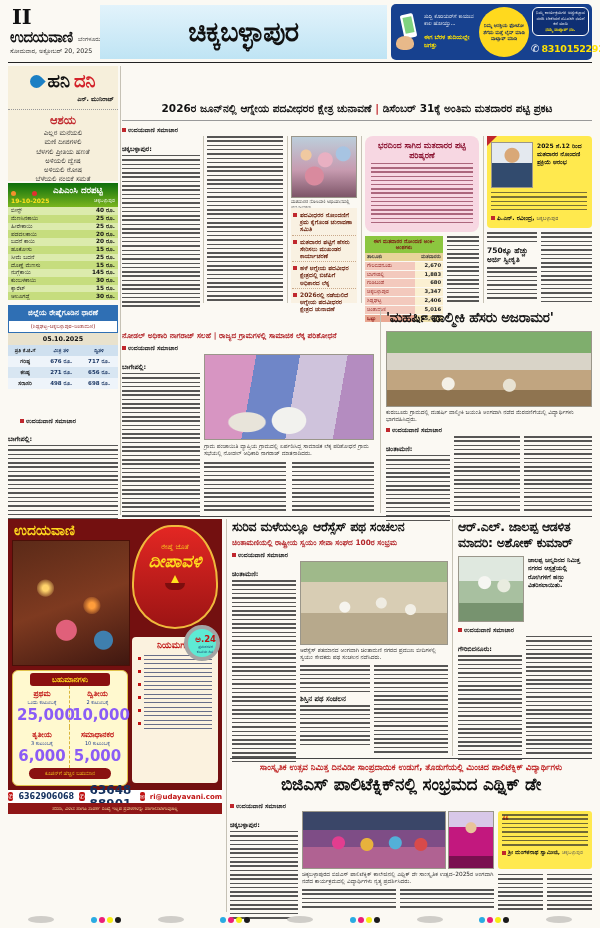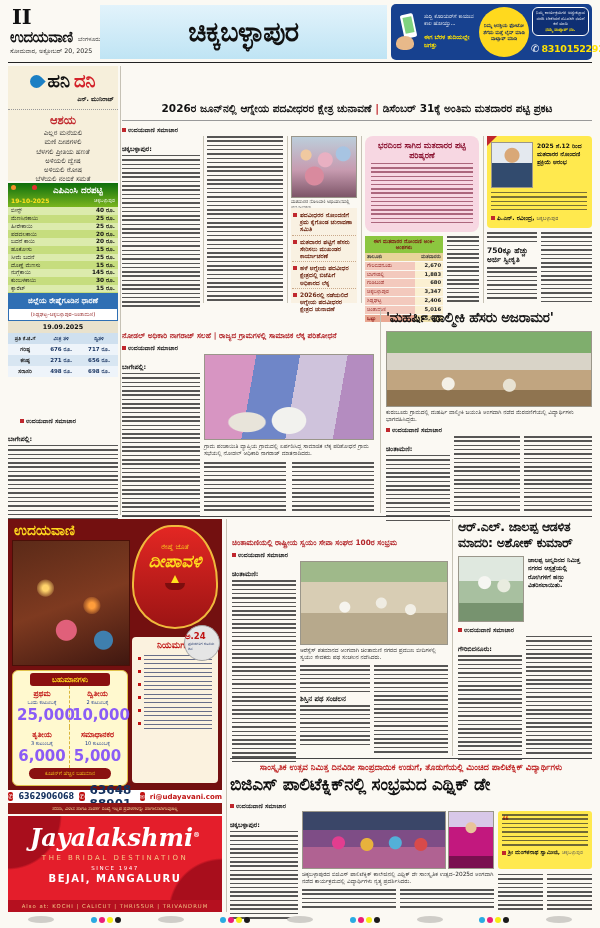--- a/index.html
+++ b/index.html
@@ -105,21 +105,21 @@
     <div style="display:flex;align-items:center;gap:4px;justify-content:center">
       <span style="width:13px;height:13px;background:#1b7fc4;border-radius:50% 0 50% 50%;transform:rotate(45deg);display:inline-block"></span>
       <b style="font-size:18px">ಹನಿ</b>
       <b style="font-size:18px;color:#d3222a">ದನಿ</b>
     </div>
     <div style="text-align:right;font-size:6.2px;font-weight:bold;margin-top:3px">ಎನ್. ಮುನಿರಾಜ್</div>
   </div>
 
   <div class="abs" style="left:8px;top:183px;width:110px;height:117px;display:flex;flex-direction:column">
     <div style="height:24px;background:linear-gradient(#0d6e0d,#7ab51d);color:#fff;padding:2px 3px;box-sizing:border-box">
-      <div style="display:flex;align-items:flex-start;gap:16px">
+      <div style="display:flex;align-items:flex-end;gap:16px">
         <span style="width:5px;height:5px;border-radius:50%;background:#f4902c;display:inline-block"></span>
         <span style="width:5px;height:5px;border-radius:50%;background:#e23030;display:inline-block"></span>
         <b style="font-size:8.6px">ಎಪಿಎಂಸಿ ದರಪಟ್ಟಿ</b>
       </div>
       <div style="display:flex;justify-content:space-between;margin-top:1px">
         <b style="font-size:6px;color:#ffe31e">19-10-2025</b>
         <span style="font-size:5px">ಚಿಕ್ಕಬಳ್ಳಾಪುರ</span>
       </div>
     </div>
     <div style="flex:1;display:flex;flex-direction:column">
@@ -167,24 +167,24 @@
           <span>ಕ್ಯಾರೆಟ್</span>
           <b>15 ರೂ.</b>
         </div>
       <div class="arow a-odd">
           <span>ಆಲೂಗಡ್ಡೆ</span>
           <b>30 ರೂ.</b>
         </div>
     </div>
   </div>
 
-  <div class="abs" style="left:8px;top:293px;width:110px">
+  <div class="abs" style="left:8px;top:305px;width:110px">
     <div style="background:#2f6fb4;color:#fff;font-size:7.3px;font-weight:bold;text-align:center;padding:3px 1px">ಜಿಲ್ಲೆಯ ರೇಷ್ಮೆಗೂಡಿನ ಧಾರಣೆ</div>
     <div style="background:#fff;color:#8a1010;font-size:5.2px;text-align:center;padding:2px 0;border:1px solid #2f6fb4">(ಶಿಡ್ಲಘಟ್ಟ–ಚಿಕ್ಕಬಳ್ಳಾಪುರ–ಚಿಂತಾಮಣಿ)</div>
-    <div style="background:#e9e2cd;font-size:6.4px;font-weight:bold;text-align:center;padding:2px 0">19.09.2025</div>
+    <div style="background:#e9e2cd;font-size:6.4px;font-weight:bold;text-align:center;padding:2px 0">05.10.2025</div>
     <div class="srow" style="background:#cfe0ef;font-size:5.1px">
       <span class="c0">ಪ್ರತಿ ಕೆ.ಜಿ.ಗೆ</span>
       <span class="c1">ಮಿಶ್ರ ತಳಿ</span>
       <span class="c2">ದ್ವಿತಳಿ</span>
     </div>
     <div class="srow" style="background:#eef4fa">
       <span class="c0">ಗರಿಷ್ಠ</span>
       <span class="c1">676 ರೂ.</span>
       <span class="c2">717 ರೂ.</span>
     </div>
@@ -361,21 +361,21 @@
         </div>
       <div class="rule-item">
           <span class="sq"></span>
           <span class="ln sim-navy"></span>
         </div>
       <div class="rule-item">
           <span class="sq"></span>
           <span class="ln sim-navy"></span>
         </div>
     </div>
-    <div class="abs" style="left:176px;top:106px;width:36px;height:36px;background:#e5e5e5;border:1px solid #a3a3a3;border-radius:50%;box-sizing:border-box;text-align:left;padding-top:5px;z-index:3">
+    <div class="abs" style="left:176px;top:106px;width:36px;height:36px;background:#5eead4;border:4px solid #a3a3a3;border-radius:50%;box-sizing:border-box;text-align:right;padding-top:5px;z-index:3">
       <div style="font-size:8.5px;font-weight:bold;color:#c01313">ಅ.24</div>
       <div style="font-size:3.8px;color:#10275e;line-height:1.25;padding:0 3px">ಪ್ರವೇಶಗಳಿಗೆ ಕೊನೆಯ ದಿನ</div>
     </div>
     <div class="abs" style="left:4px;top:151px;width:116px;height:116px;background:#fff9cf;border:1px solid #e0c24a;border-radius:6px;box-sizing:border-box;padding:2px;text-align:center">
       <div style="width:80px;margin:0 auto;background:#8a1010;color:#ffd91e;font-size:7.3px;font-weight:bold;border-radius:3px;padding:2px 0">ಬಹುಮಾನಗಳು</div>
       <div style="display:flex;flex-wrap:wrap">
         <div class="pcell" style="border-right:1px dashed #d9b53a">
           <div class="rank">ಪ್ರಥಮ</div>
           <div class="note">ಒಂದು ಕುಟುಂಬಕ್ಕೆ</div>
           <div class="amt">25,000</div>
@@ -403,30 +403,24 @@
   <div class="abs" style="left:8px;top:790px;width:214px;height:13px;background:#fff;display:flex;align-items:center;justify-content:center;gap:5px">
     <span style="width:9px;height:9px;background:#c01313;border-radius:2px;color:#fff;font-size:6.5px;display:flex;align-items:center;justify-content:center">✆</span>
     <b style="font-size:8px;color:#14305e">6362906068</b>
     <span style="width:9px;height:9px;background:#c01313;border-radius:2px;color:#fff;font-size:6.5px;display:flex;align-items:center;justify-content:center">✆</span>
     <b style="font-size:12px;color:#14305e">63648 88901</b>
     <span style="width:9px;height:9px;background:#c01313;border-radius:2px;color:#fff;font-size:6px;display:flex;align-items:center;justify-content:center">✉</span>
     <b style="font-size:7px;color:#c01313">ri@udayavani.com</b>
   </div>
   <div class="abs" style="left:8px;top:803px;width:214px;height:11px;background:#8f1616;color:#ffe9a8;font-size:4.7px;display:flex;align-items:center;justify-content:center">ಹೆಸರು, ವಿಳಾಸ ಹಾಗೂ ಸಂಪರ್ಕ ಸಂಖ್ಯೆ ಇಲ್ಲದ ಪ್ರವೇಶಗಳನ್ನು ಪರಿಗಣಿಸಲಾಗುವುದಿಲ್ಲ</div>
 
-  <div class="abs" style="left:8px;top:816px;width:214px;height:96px;background:radial-gradient(circle at 0% 0%,#a80e1c 22%,transparent 23%),radial-gradient(circle at 100% 100%,#a80e1c 22%,transparent 23%),#e41e2b;text-align:center;overflow:hidden">
-    <div style="margin-top:10px;color:#fff;font-family:'DejaVu Serif',serif;font-style:italic;font-weight:bold;font-size:24px;line-height:1"><span>Jayalakshmi</span><sup style="font-size:7px">®</sup></div>
-    <div style="color:#f5c987;font-size:7px;letter-spacing:2.5px;margin-top:4px">THE BRIDAL DESTINATION</div>
-    <div style="color:#fff;font-size:5.5px;letter-spacing:1.5px;margin-top:3px">SINCE 1947</div>
-    <div style="color:#fff;font-weight:bold;font-size:10px;letter-spacing:1.5px;margin-top:2px">BEJAI, MANGALURU</div>
-    <div style="position:absolute;left:0;bottom:0;width:100%;height:12px;background:#b5101f;color:#f5c987;font-size:5.3px;letter-spacing:1px;display:flex;align-items:center;justify-content:center">Also at: KOCHI | CALICUT | THRISSUR | TRIVANDRUM</div>
-  </div>
 
   <div class="vr" style="left:226px;top:519px;height:393px"></div>
 
+  <div class="abs headline" style="left:232px;top:519px;width:218px;font-size:12.5px;white-space:nowrap">ಸುರಿವ ಮಳೆಯಲ್ಲೂ ಆರೆಸ್ಸೆಸ್ ಪಥ ಸಂಚಲನ</div>
   <div class="abs red-sub" style="left:232px;top:538px;font-size:7.4px">ಚಿಂತಾಮಣಿಯಲ್ಲಿ ರಾಷ್ಟ್ರೀಯ ಸ್ವಯಂ ಸೇವಾ ಸಂಘದ 100ರ ಸಂಭ್ರಮ</div>
   <div class="byline" style="left:232px;top:551px">ಉದಯವಾಣಿ ಸಮಾಚಾರ</div>
   <div class="abs" style="left:232px;top:561px;width:64px">
     <span class="lead">ಚಿಂತಾಮಣಿ:</span>
     <div class="sim" style="height:183px"></div>
   </div>
   <div class="photo p-rss" style="left:300px;top:561px;width:148px;height:84px"></div>
   <div class="caption" style="left:300px;top:647px;width:148px">ಆರೆಸ್ಸೆಸ್ ಶತಮಾನದ ಅಂಗವಾಗಿ ಚಿಂತಾಮಣಿ ನಗರದ ಪ್ರಮುಖ ಬೀದಿಗಳಲ್ಲಿ ಸ್ವಯಂ ಸೇವಕರು ಪಥ ಸಂಚಲನ ನಡೆಸಿದರು.</div>
   <div class="abs" style="left:300px;top:665px;width:70px">
     <div class="sim" style="height:28px"></div>
@@ -443,21 +437,21 @@
   <div class="byline" style="left:458px;top:626px">ಉದಯವಾಣಿ ಸಮಾಚಾರ</div>
   <div class="abs" style="left:458px;top:636px;width:64px">
     <span class="lead">ಗೌರಿಬಿದನೂರು:</span>
     <div class="sim" style="height:108px"></div>
   </div>
   <div class="abs sim" style="left:526px;top:636px;width:66px;height:118px"></div>
 
   <div class="hrule" style="left:230px;top:758px;width:362px;background:#444"></div>
 
   <div class="abs" style="left:230px;top:762px;width:362px;text-align:center;font-size:8.4px;font-weight:bold;color:#c02727;white-space:nowrap">ಸಾಂಸ್ಕೃತಿಕ ಉತ್ಸವ ನಿಮಿತ್ತ ದಿನವಿಡೀ ಸಾಂಪ್ರದಾಯಿಕ ಉಡುಗೆ, ತೊಡುಗೆಯಲ್ಲಿ ಮಿಂಚಿದ ಪಾಲಿಟೆಕ್ನಿಕ್ ವಿದ್ಯಾರ್ಥಿಗಳು</div>
-  <div class="abs headline" style="left:230px;top:774px;width:362px;text-align:left;font-size:17px;white-space:nowrap">ಬಿಜಿಎಸ್ ಪಾಲಿಟೆಕ್ನಿಕ್‌ನಲ್ಲಿ ಸಂಭ್ರಮದ ಎಥ್ನಿಕ್ ಡೇ</div>
+  <div class="abs headline" style="left:230px;top:774px;width:362px;text-align:center;font-size:17px;white-space:nowrap">ಬಿಜಿಎಸ್ ಪಾಲಿಟೆಕ್ನಿಕ್‌ನಲ್ಲಿ ಸಂಭ್ರಮದ ಎಥ್ನಿಕ್ ಡೇ</div>
   <div class="byline" style="left:230px;top:802px">ಉದಯವಾಣಿ ಸಮಾಚಾರ</div>
   <div class="abs" style="left:230px;top:812px;width:68px">
     <span class="lead">ಚಿಕ್ಕಬಳ್ಳಾಪುರ:</span>
     <div class="sim" style="height:88px"></div>
   </div>
   <div class="photo p-ethnic1" style="left:302px;top:811px;width:144px;height:58px"></div>
   <div class="photo p-ethnic2" style="left:448px;top:811px;width:46px;height:58px"></div>
   <div class="caption" style="left:302px;top:871px;width:192px">ಚಿಕ್ಕಬಳ್ಳಾಪುರದ ಬಿಜಿಎಸ್ ಪಾಲಿಟೆಕ್ನಿಕ್ ಕಾಲೇಜಿನಲ್ಲಿ ಎಥ್ನಿಕ್ ಡೇ ಸಾಂಸ್ಕೃತಿಕ ಉತ್ಸವ–2025ರ ಅಂಗವಾಗಿ ನಡೆದ ಕಾರ್ಯಕ್ರಮದಲ್ಲಿ ವಿದ್ಯಾರ್ಥಿಗಳು ನೃತ್ಯ ಪ್ರದರ್ಶಿಸಿದರು.</div>
   <div class="abs sim" style="left:302px;top:889px;width:94px;height:21px"></div>
   <div class="abs sim" style="left:400px;top:889px;width:94px;height:21px"></div>

